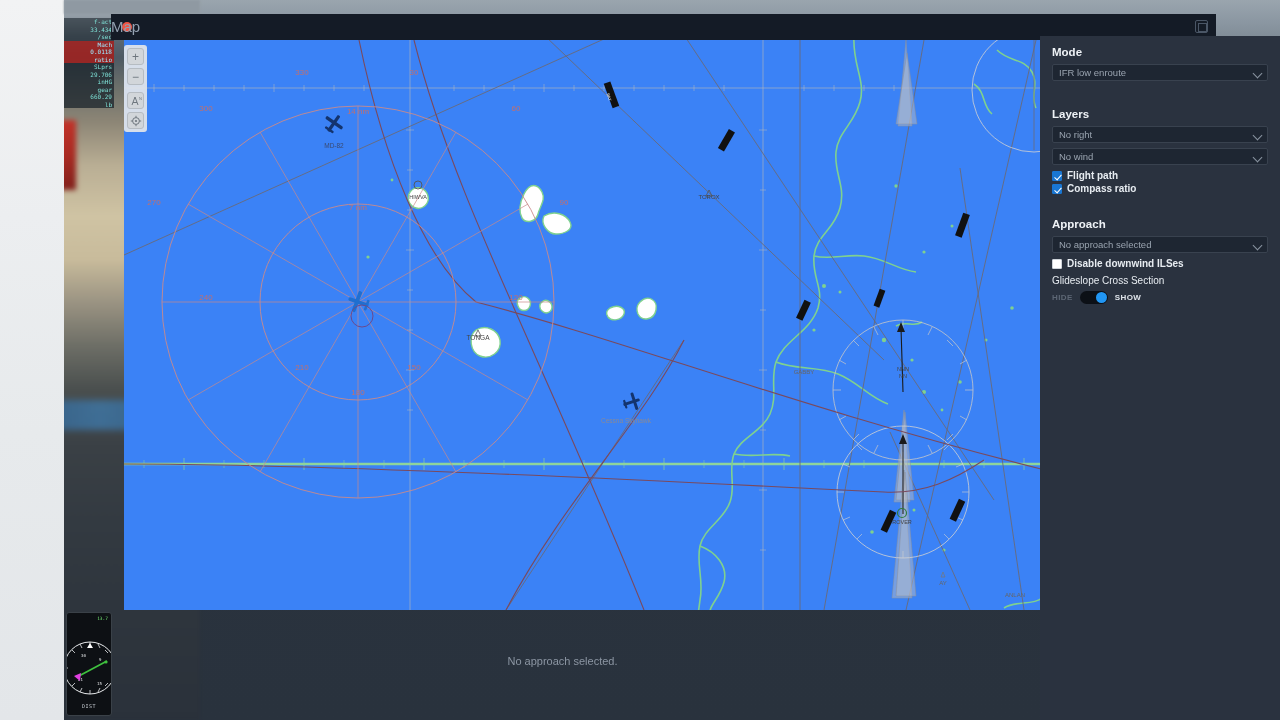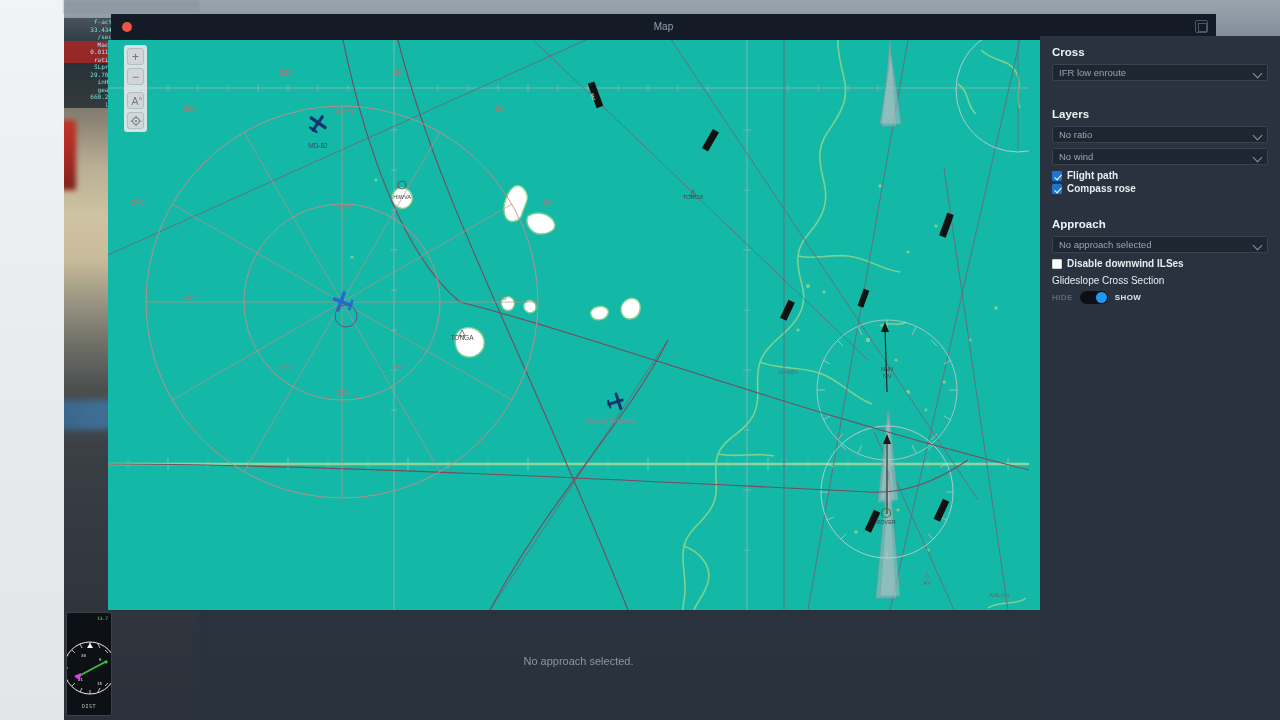--- a/index.html
+++ b/index.html
@@ -89,40 +89,40 @@
     font-family: "DejaVu Sans Mono", monospace;
   }
 
   
   .win {
     position: absolute; left: 111px; top: 14px; width: 1105px; height: 26px;
     background: #141b26;
   }
   .win-title {
     position: absolute; left: 0; top: 0; width: 100%; height: 26px;
-    line-height: 26px; text-align: center;
-    color: #93a0b0; font-size: 10px;
+    line-height: 26px; 
+    color: #93a0b0; font-size: 15px;
   }
   .win-close {
     position: absolute; left: 11px; top: 8px; width: 10px; height: 10px;
     border-radius: 50%; background: #f05545;
   }
   .win-restore {
     position: absolute; right: 8px; top: 6px; width: 13px; height: 13px;
     border: 1.5px solid #4a5666; border-radius: 2px;
   }
   .win-restore::after {
     content: ""; position: absolute; left: 2px; top: 2px;
     width: 7px; height: 7px; border: 1px solid #4a5666;
   }
 
   
   .map {
-    position: absolute; left: 108px; top: 40px; width: 1078px; height: 570px;
-    background: #14b8a6; overflow: hidden;
+    position: absolute; left: 124px; top: 40px; width: 1078px; height: 570px;
+    background: #3b82f6; overflow: hidden;
   }
   .map svg { display: block; }
 
   
   .map-ctrl {
     position: absolute; left: 124px; top: 45px;
     width: 23px; padding: 3px;
     background: rgba(228,230,232,.92);
     border-radius: 3px;
     display: flex; flex-direction: column; gap: 3px;
@@ -190,21 +190,21 @@
     background: #0c1016; position: relative; cursor: pointer; flex: none;
   }
   .toggle .knob {
     position: absolute; right: 1px; top: 1px;
     width: 11px; height: 11px; border-radius: 50%;
     background: #2196f3;
   }
 
   
   .status {
-    position: absolute; left: 118px; top: 655px; width: 921px;
+    position: absolute; left: 102px; top: 655px; width: 921px;
     text-align: center; color: #8c96a3;
   }
   .status .l1 { font-size: 11px; }
   .status .l2 { font-size: 9px; margin-top: 3px; color: #78838f; }
 </style>
 </head>
 <body>
 
 <div id="root">
 
@@ -620,45 +620,45 @@
     <div class="map-btn">
       <svg width="12" height="12" viewBox="0 0 12 12">
         <circle cx="6" cy="6" r="3.4" fill="none" stroke="#6e767e" stroke-width="1"></circle>
         <circle cx="6" cy="6" r="1.1" fill="#6e767e"></circle>
         <path d="M6 0.8 V2.6 M6 9.4 V11.2 M0.8 6 H2.6 M9.4 6 H11.2" stroke="#6e767e" stroke-width="1"></path>
       </svg>
     </div>
   </div>
 
   <div class="panel">
-    <div class="panel-h">Cross</div>
+    <div class="panel-h">Mode</div>
     <div class="select">
       <span>IFR low enroute</span>
       <span class="chev"></span>
     </div>
 
     <div class="gap-lg"></div>
 
     <div class="panel-h">Layers</div>
     <div class="select">
-      <span>No ratio</span>
+      <span>No right</span>
       <span class="chev"></span>
     </div>
     <div class="select">
       <span>No wind</span>
       <span class="chev"></span>
     </div>
 
     <div class="chk-row">
       <span class="chk on"></span>
       <span>Flight path</span>
     </div>
     <div class="chk-row">
       <span class="chk on"></span>
-      <span>Compass rose</span>
+      <span>Compass ratio</span>
     </div>
 
     <div class="gap-lg"></div>
 
     <div class="panel-h">Approach</div>
     <div class="select">
       <span>No approach selected</span>
       <span class="chev"></span>
     </div>
 

